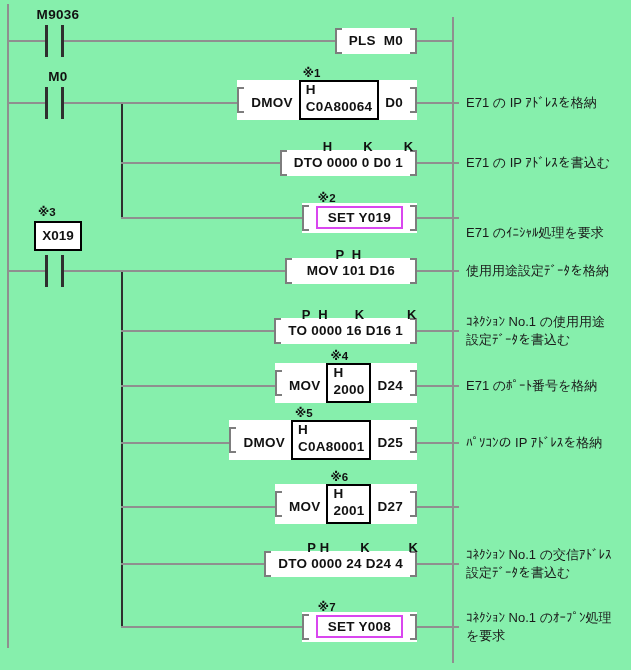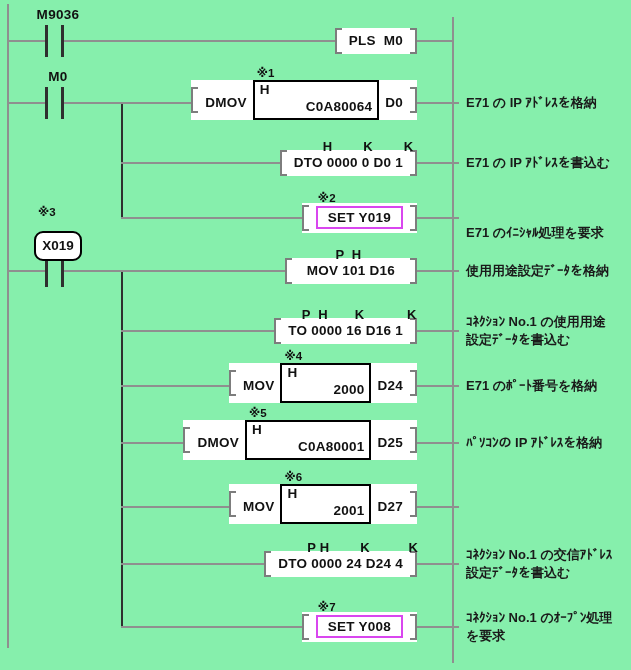--- a/index.html
+++ b/index.html
@@ -27,23 +27,23 @@
   .note-abs{position:absolute;bottom:100%;left:2px;margin-bottom:2px;
             font-weight:bold;font-size:11.5px;line-height:13px;white-space:pre;}
   .instr.hboxrow{align-items:flex-end;height:40px;}
   .instr.hboxrow .br{margin-bottom:7px;}
   .pre,.post{line-height:18px;margin-bottom:8px;}
   .pre{position:relative;margin-right:6px;}
   .post{margin-left:6px;}
   .hb{border:2px solid #000;align-self:stretch;display:flex;flex-direction:column;
       justify-content:flex-end;padding:1px 5px 2px 5px;position:relative;background:#fff;}
   .hb .ht{line-height:15px;text-align:left;}
-  .hb .hv{line-height:19px;text-align:left;margin-left:46px;}
+  .hb .hv{line-height:19px;text-align:left;}
   .cmt{position:absolute;left:466px;width:162px;font-size:13px;line-height:18px;
-       font-weight:bold;color:#1a1a1a;letter-spacing:0;white-space:pre;}
+       font-weight:normal;color:#1a1a1a;letter-spacing:0;white-space:pre;}
 </style>
 </head>
 <body>
 
 <div class="stage" id="stage">
     <div class="vline" style="left: 7px; top: 4px; height: 644px;"></div>
     <div class="vline" style="left: 452px; top: 17px; height: 646px;"></div>
     <div class="vline dark" style="left: 121px; top: 103px; height: 116px;"></div>
     <div class="vline dark" style="left: 121px; top: 271px; height: 357px;"></div>
     <div class="hline" style="left: 8px; top: 40px; width: 37px;"></div>
@@ -62,21 +62,21 @@
     <div class="hline" style="left: 121px; top: 162px; width: 338px;"></div>
     <div class="instr" style="right: 214px; top: 150px; height: 26px;"><span class="br open"></span><div class="ovl">       H        K        K</div><span class="txt">DTO 0000 0 D0 1</span><span class="br close"></span></div>
     <div class="cmt" style="top: 154px;"><div>E71 の IP ｱﾄﾞﾚｽを書込む</div></div>
     <div class="hline" style="left: 121px; top: 217px; width: 338px;"></div>
     <div class="instr" style="right: 214px; top: 203px; height: 30px;"><span class="br open"></span><span class="rel"><span class="note-abs">※2</span><span class="sbox"><span>SET Y019</span></span></span><span class="br close"></span></div>
     <div class="cmt" style="top: 224px;"><div>E71 のｲﾆｼｬﾙ処理を要求</div></div>
     <div class="hline" style="left: 8px; top: 270px; width: 37px;"></div>
     <div class="hline" style="left: 63px; top: 270px; width: 396px;"></div>
     <div class="bar" style="left: 45px; top: 255px; height: 32px;"></div>
     <div class="bar" style="left: 60.5px; top: 255px; height: 32px;"></div>
-    <div class="cbox" style="left: 34px; top: 231px; width: 44px; height: 26px; border-radius: 9px;"><span>X019</span></div>
+    <div class="cbox" style="left: 34px; top: 221px; width: 44px; height: 26px;"><span>X019</span></div>
     <div class="cnote" style="left: 38px; top: 206px;">※3</div>
     <div class="instr" style="right: 214px; top: 258px; height: 26px; gap: 8px;"><span class="br open"></span><div class="ovl">         P  H</div><span class="txt">MOV 101 D16</span><span class="br close"></span></div>
     <div class="cmt" style="top: 262px;"><div>使用用途設定ﾃﾞｰﾀを格納</div></div>
     <div class="hline" style="left: 121px; top: 330px; width: 338px;"></div>
     <div class="instr" style="right: 214px; top: 318px; height: 26px;"><span class="br open"></span><div class="ovl">   P  H       K           K</div><span class="txt">TO 0000 16 D16 1</span><span class="br close"></span></div>
     <div class="cmt" style="top: 313px;"><div>ｺﾈｸｼｮﾝ No.1 の使用用途</div><div>設定ﾃﾞｰﾀを書込む</div></div>
     <div class="hline" style="left: 121px; top: 385px; width: 338px;"></div>
     <div class="instr hboxrow" style="right: 214px; top: 363px;"><span class="br open"></span><span class="pre">MOV</span><span class="hb"><span class="note-abs">※4</span><span class="ht">H</span><span class="hv">2000</span></span><span class="post">D24</span><span class="br close"></span></div>
     <div class="cmt" style="top: 377px;"><div>E71 のﾎﾟｰﾄ番号を格納</div></div>
     <div class="hline" style="left: 121px; top: 442px; width: 338px;"></div>

